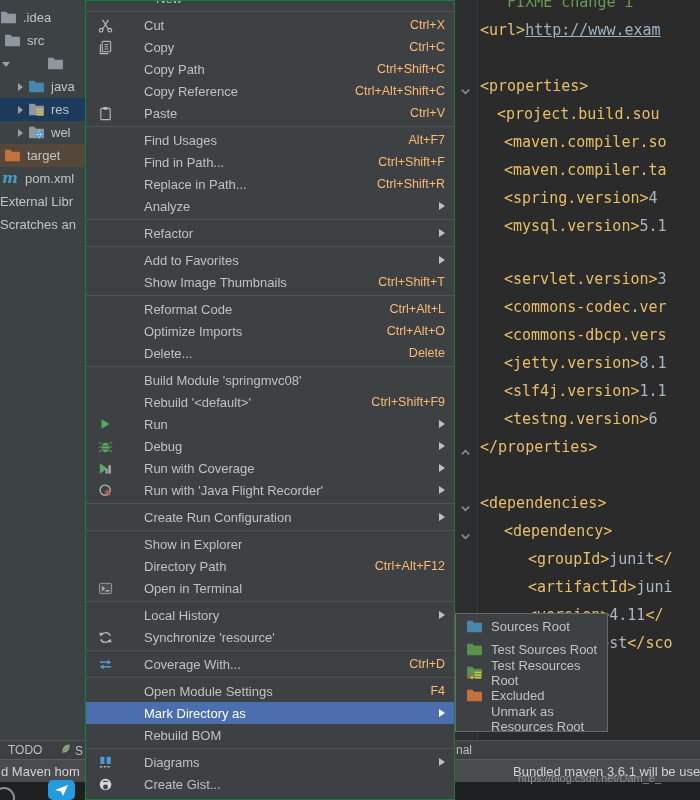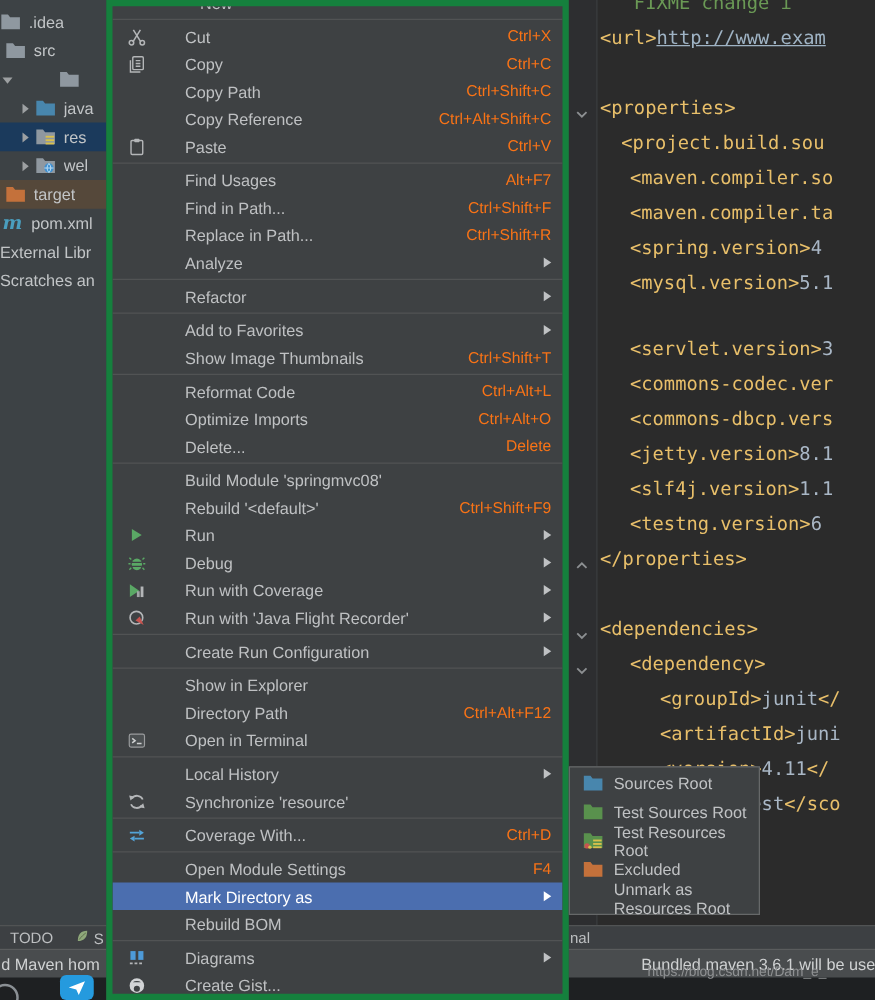--- a/index.html
+++ b/index.html
@@ -25,26 +25,26 @@
   .cl{position:relative;height:28px;line-height:28px;white-space:pre;
     font-family:"DejaVu Sans Mono",monospace;font-size:15px;overflow:hidden;}
   .seg-tag{color:#e8bf6a;}
   .seg-txt{color:#a9b7c6;}
   .seg-lnk{color:#9fb3c4;text-decoration:underline;}
   .seg-com{color:#6a9955;}
   .fold{position:absolute;left:4px;top:7px;width:14px;height:14px;color:#8c8f91;}
 
   
   #context-menu{position:absolute;left:85px;top:0;width:370px;height:800px;background:#3e4143;
-    border:5px solid #15803d;box-sizing:border-box;z-index:5;display:flex;flex-direction:column;overflow:hidden;}
+    border:1px solid #15803d;box-sizing:border-box;z-index:5;display:flex;flex-direction:column;overflow:hidden;}
   .mi{flex:none;height:22px;display:flex;align-items:center;padding:0 9px 0 10px;color:#bfc1c3;font-size:13px;cursor:default;}
   .mi.highlight{background:#4b6eaf;color:#ffffff;}
   .mi-ic{width:18px;height:16px;flex:none;display:inline-flex;align-items:center;justify-content:center;}
   .mi-label{margin-left:30px;white-space:nowrap;}
-  .mi-short{margin-left:auto;color:#f97316;font-size:12.5px;white-space:nowrap;}
+  .mi-short{margin-left:auto;color:#fdba74;font-size:12.5px;white-space:nowrap;}
   .mi-arrow{margin-left:auto;width:0;height:0;border-left:6px solid currentColor;border-top:4px solid transparent;border-bottom:4px solid transparent;}
   .msep{flex:none;height:1px;background:#515354;margin:2px 0;}
   .mi-partial{flex:none;height:8px;overflow:hidden;position:relative;}
   .mi-partial .mi-label{position:absolute;top:-10px;left:40px;color:#bfc1c3;font-size:13px;}
 
   
   #submenu{position:absolute;left:455px;top:613px;width:153px;background:#3e4143;border:1px solid #666869;
     box-sizing:border-box;z-index:6;padding:1px 0;}
   .smi{height:23px;display:flex;align-items:center;padding:0 8px;color:#c0c2c4;font-size:13px;cursor:default;}
   .smi .mi-ic{width:20px;margin-right:7px;}

